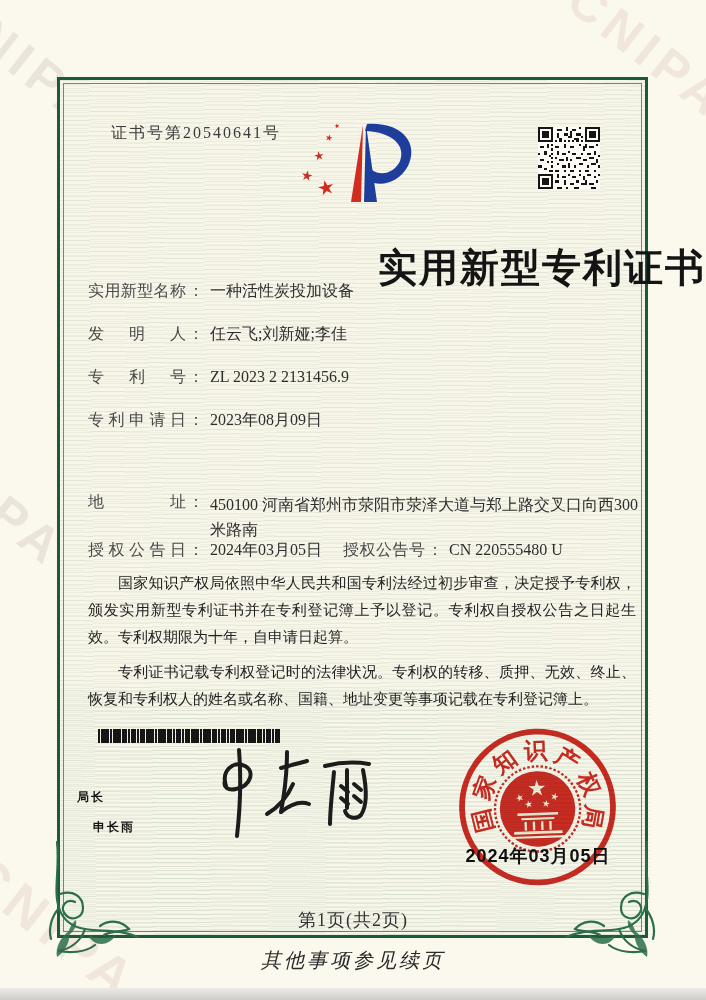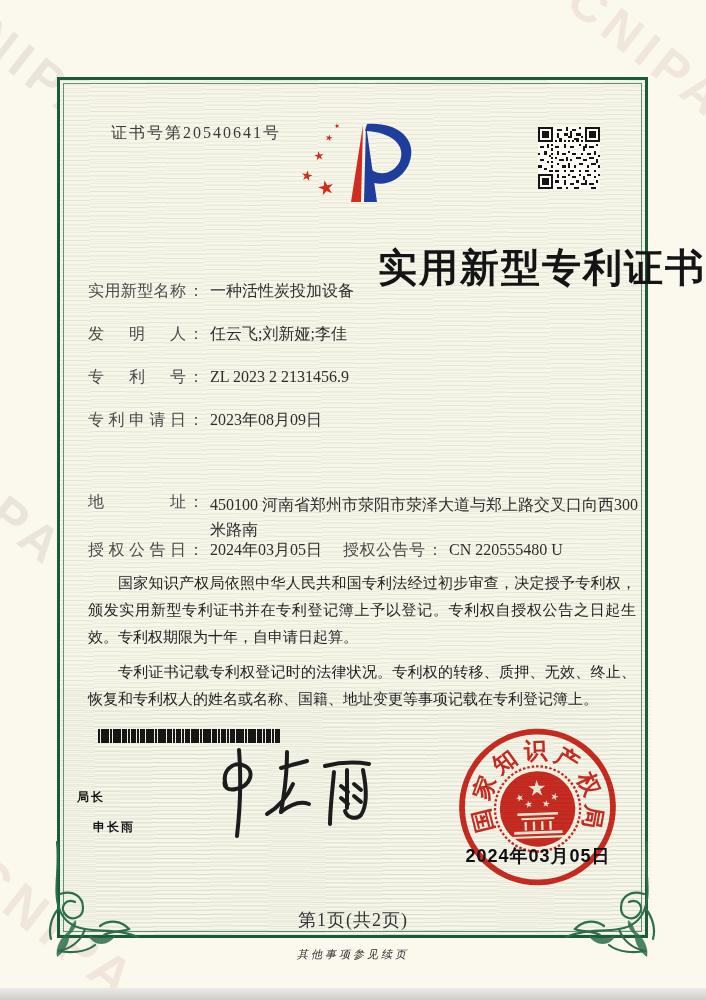--- a/index.html
+++ b/index.html
@@ -85,21 +85,21 @@
     position:absolute;z-index:5;left:452px;top:844px;width:172px;text-align:center;
     font-weight:700;font-size:18px;color:#101010;letter-spacing:1px;
     font-family:"Liberation Sans","DejaVu Sans",sans-serif;
   }
   .page-num{
     position:absolute;z-index:3;left:0;top:908px;width:100%;text-align:center;
     font-size:18px;color:#333;letter-spacing:1px;
   }
   .cont-note{
     position:absolute;z-index:3;left:0;top:947px;width:100%;text-align:center;
-    font-style:italic;font-size:11px;color:#2a2a2a;letter-spacing:3px;
+    font-style:italic;font-size:20px;color:#2a2a2a;letter-spacing:3px;
   }
   .corner{position:absolute;z-index:5;}
   .corner.bl{left:38px;top:836px;}
   .corner.br{left:546px;top:836px;transform:scaleX(-1);}
   .photo-edge{
     position:absolute;z-index:6;left:0;top:988px;width:706px;height:12px;
     background:linear-gradient(180deg,#eceae6,#cfcdc9);
   }
 </style>
 </head>

